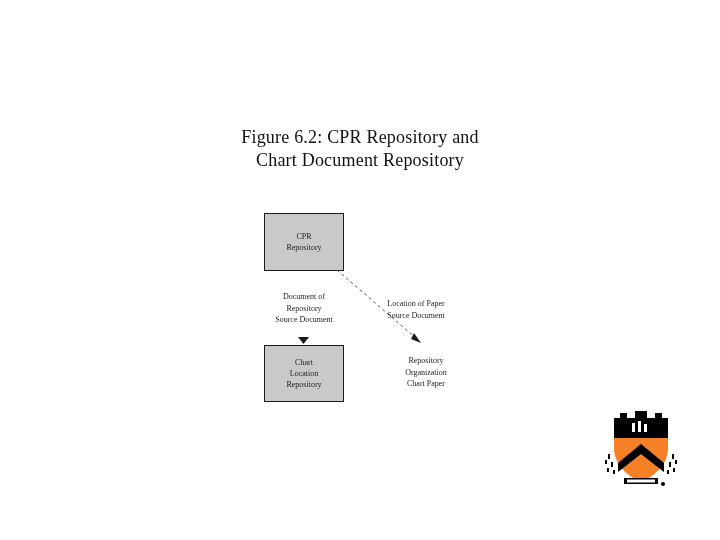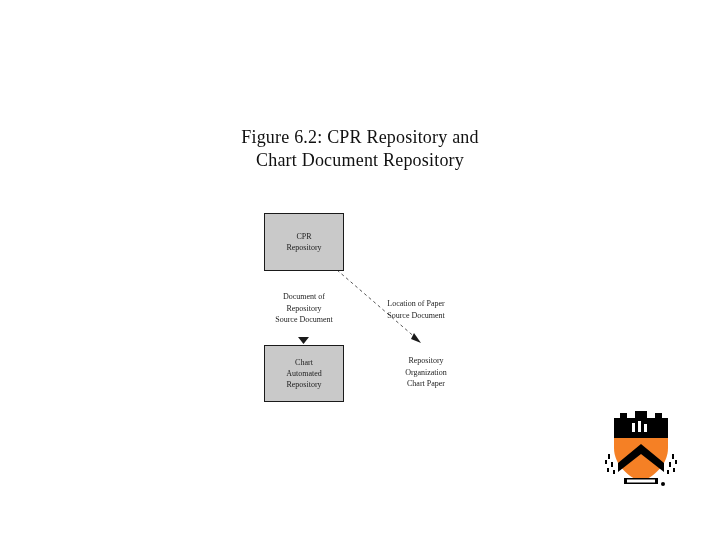--- a/index.html
+++ b/index.html
@@ -136,21 +136,21 @@
   <div class="node-box" id="cpr-box">
     <div class="inner">
       <div>CPR</div>
       <div>Repository</div>
     </div>
   </div>
 
   <div class="node-box" id="srcdoc-box">
     <div class="inner">
       <div>Chart</div>
-      <div>Automated</div>
+      <div>Location</div>
       <div>Repository</div>
     </div>
   </div>
 
   <div class="free-label" id="label-automated">
     <div>Document of</div>
     <div>Repository</div>
     <div>Source Document</div>
   </div>
 

